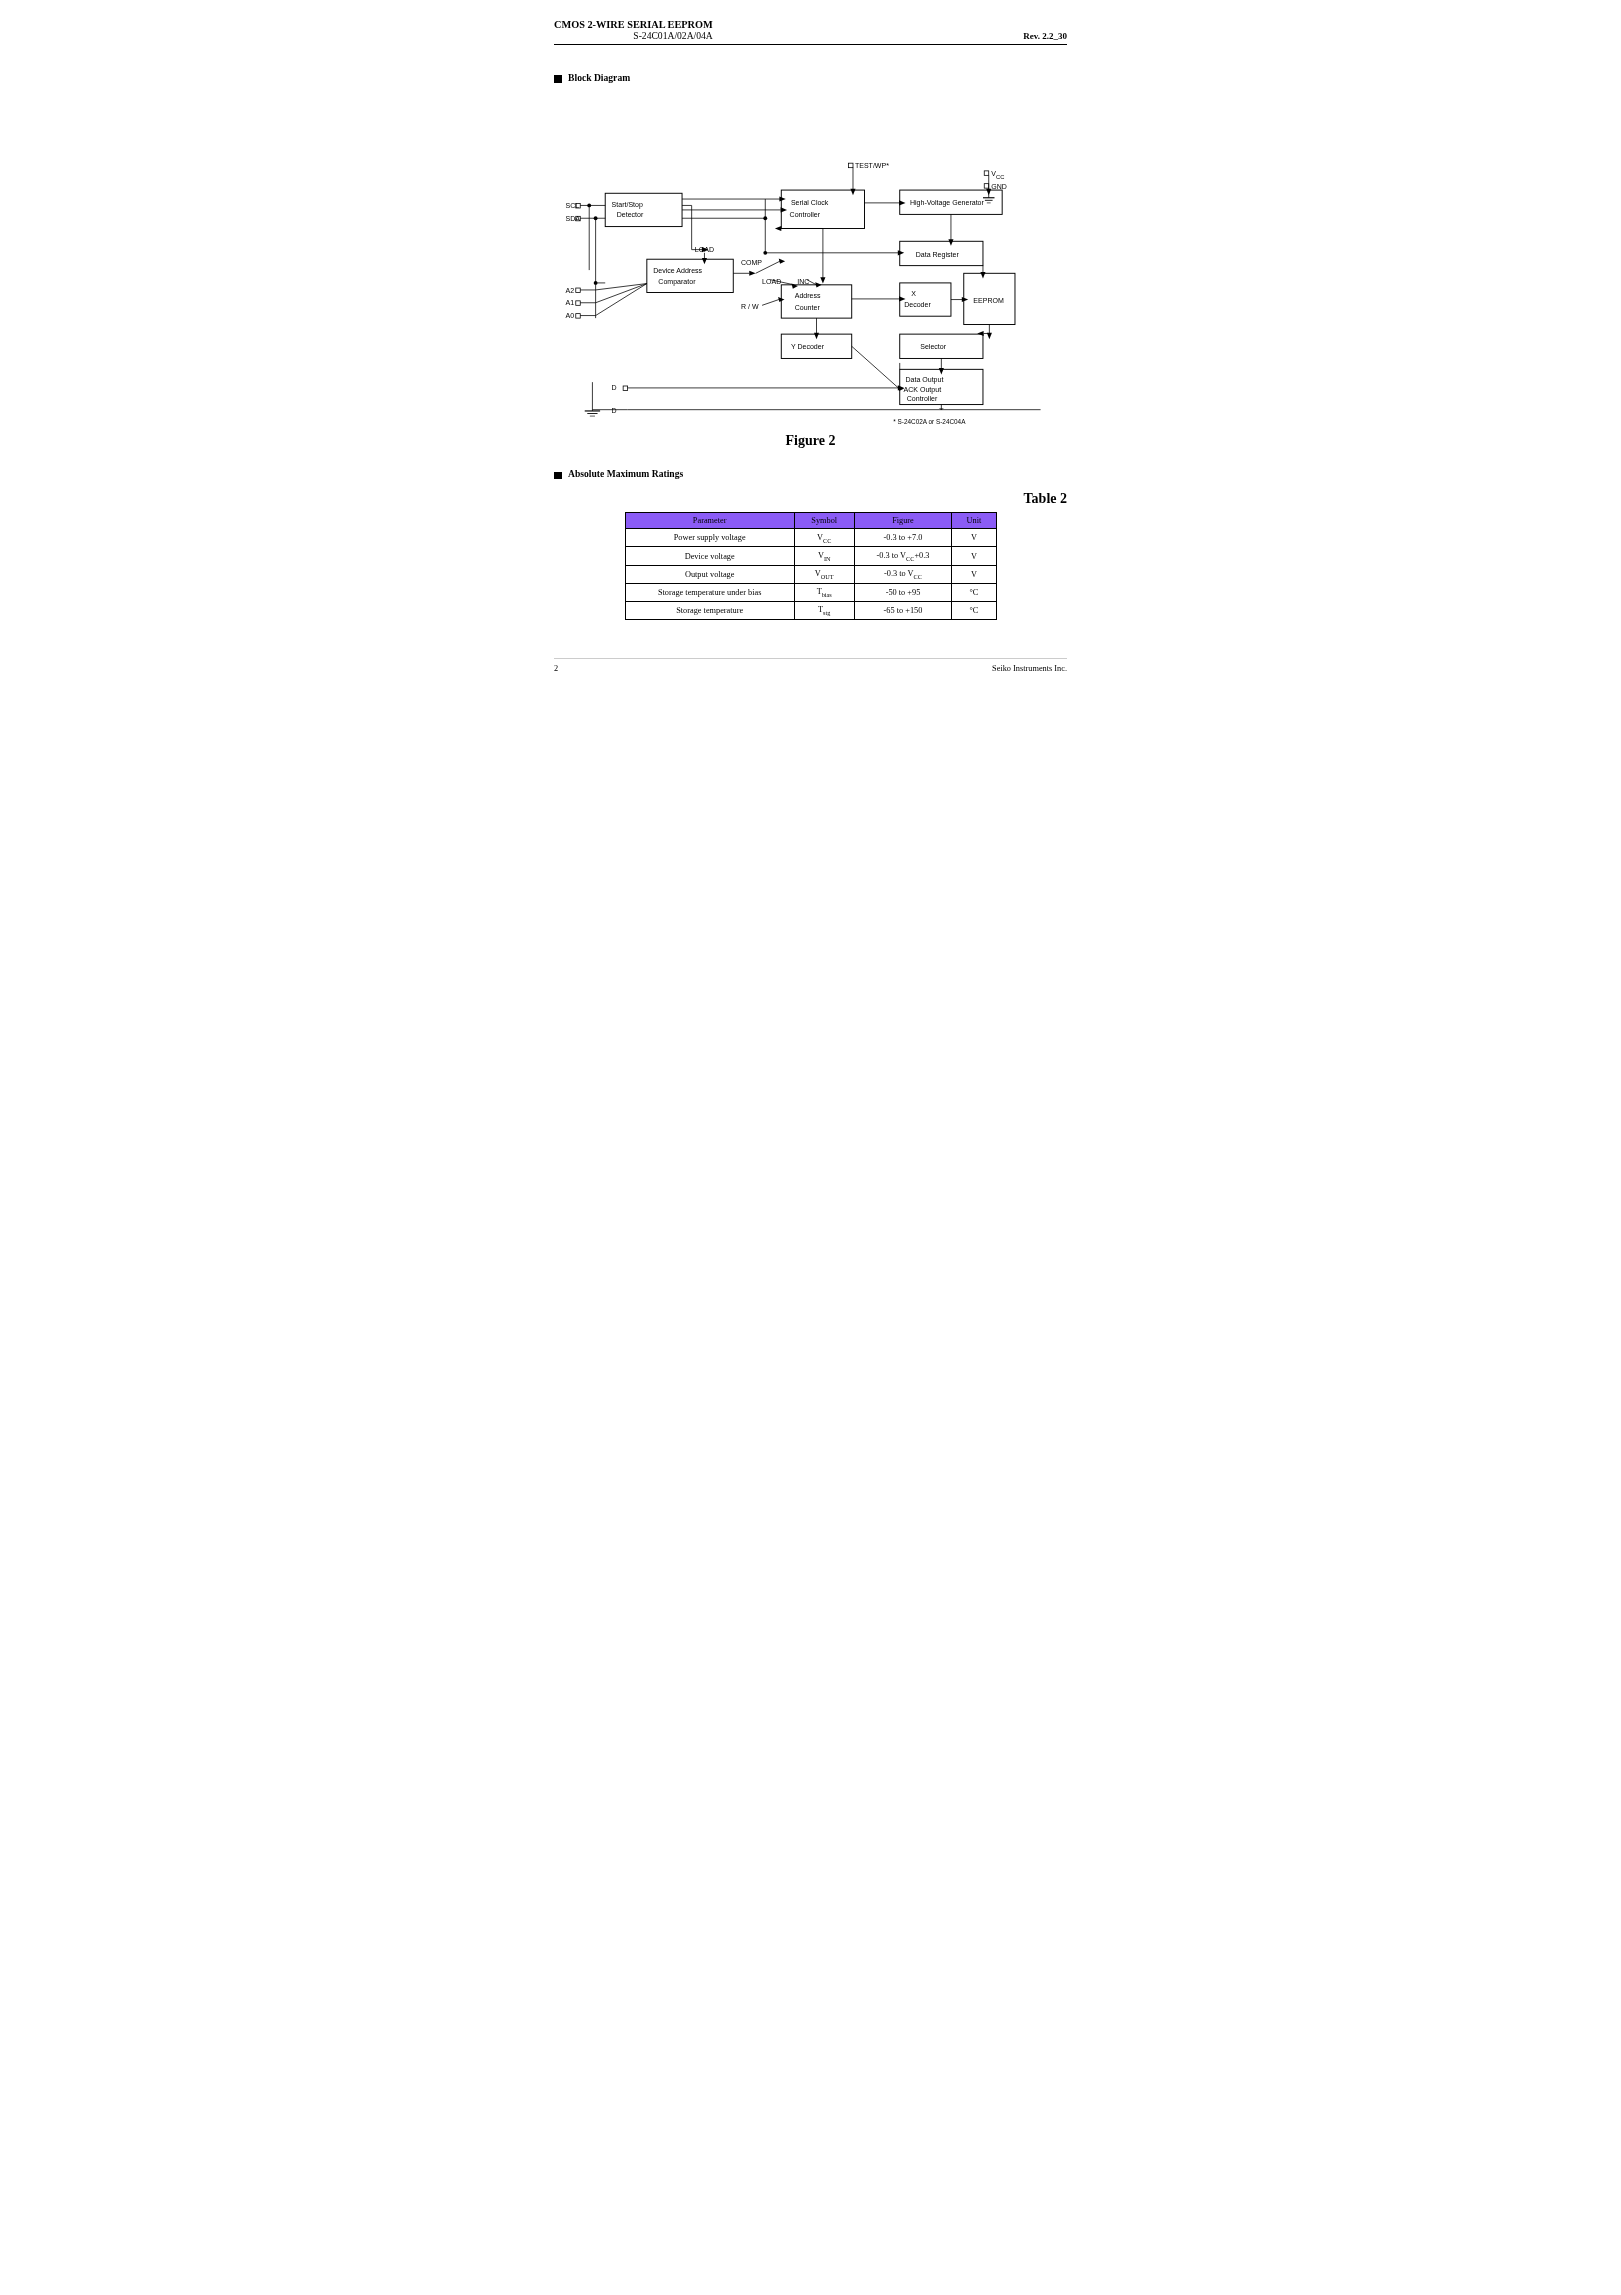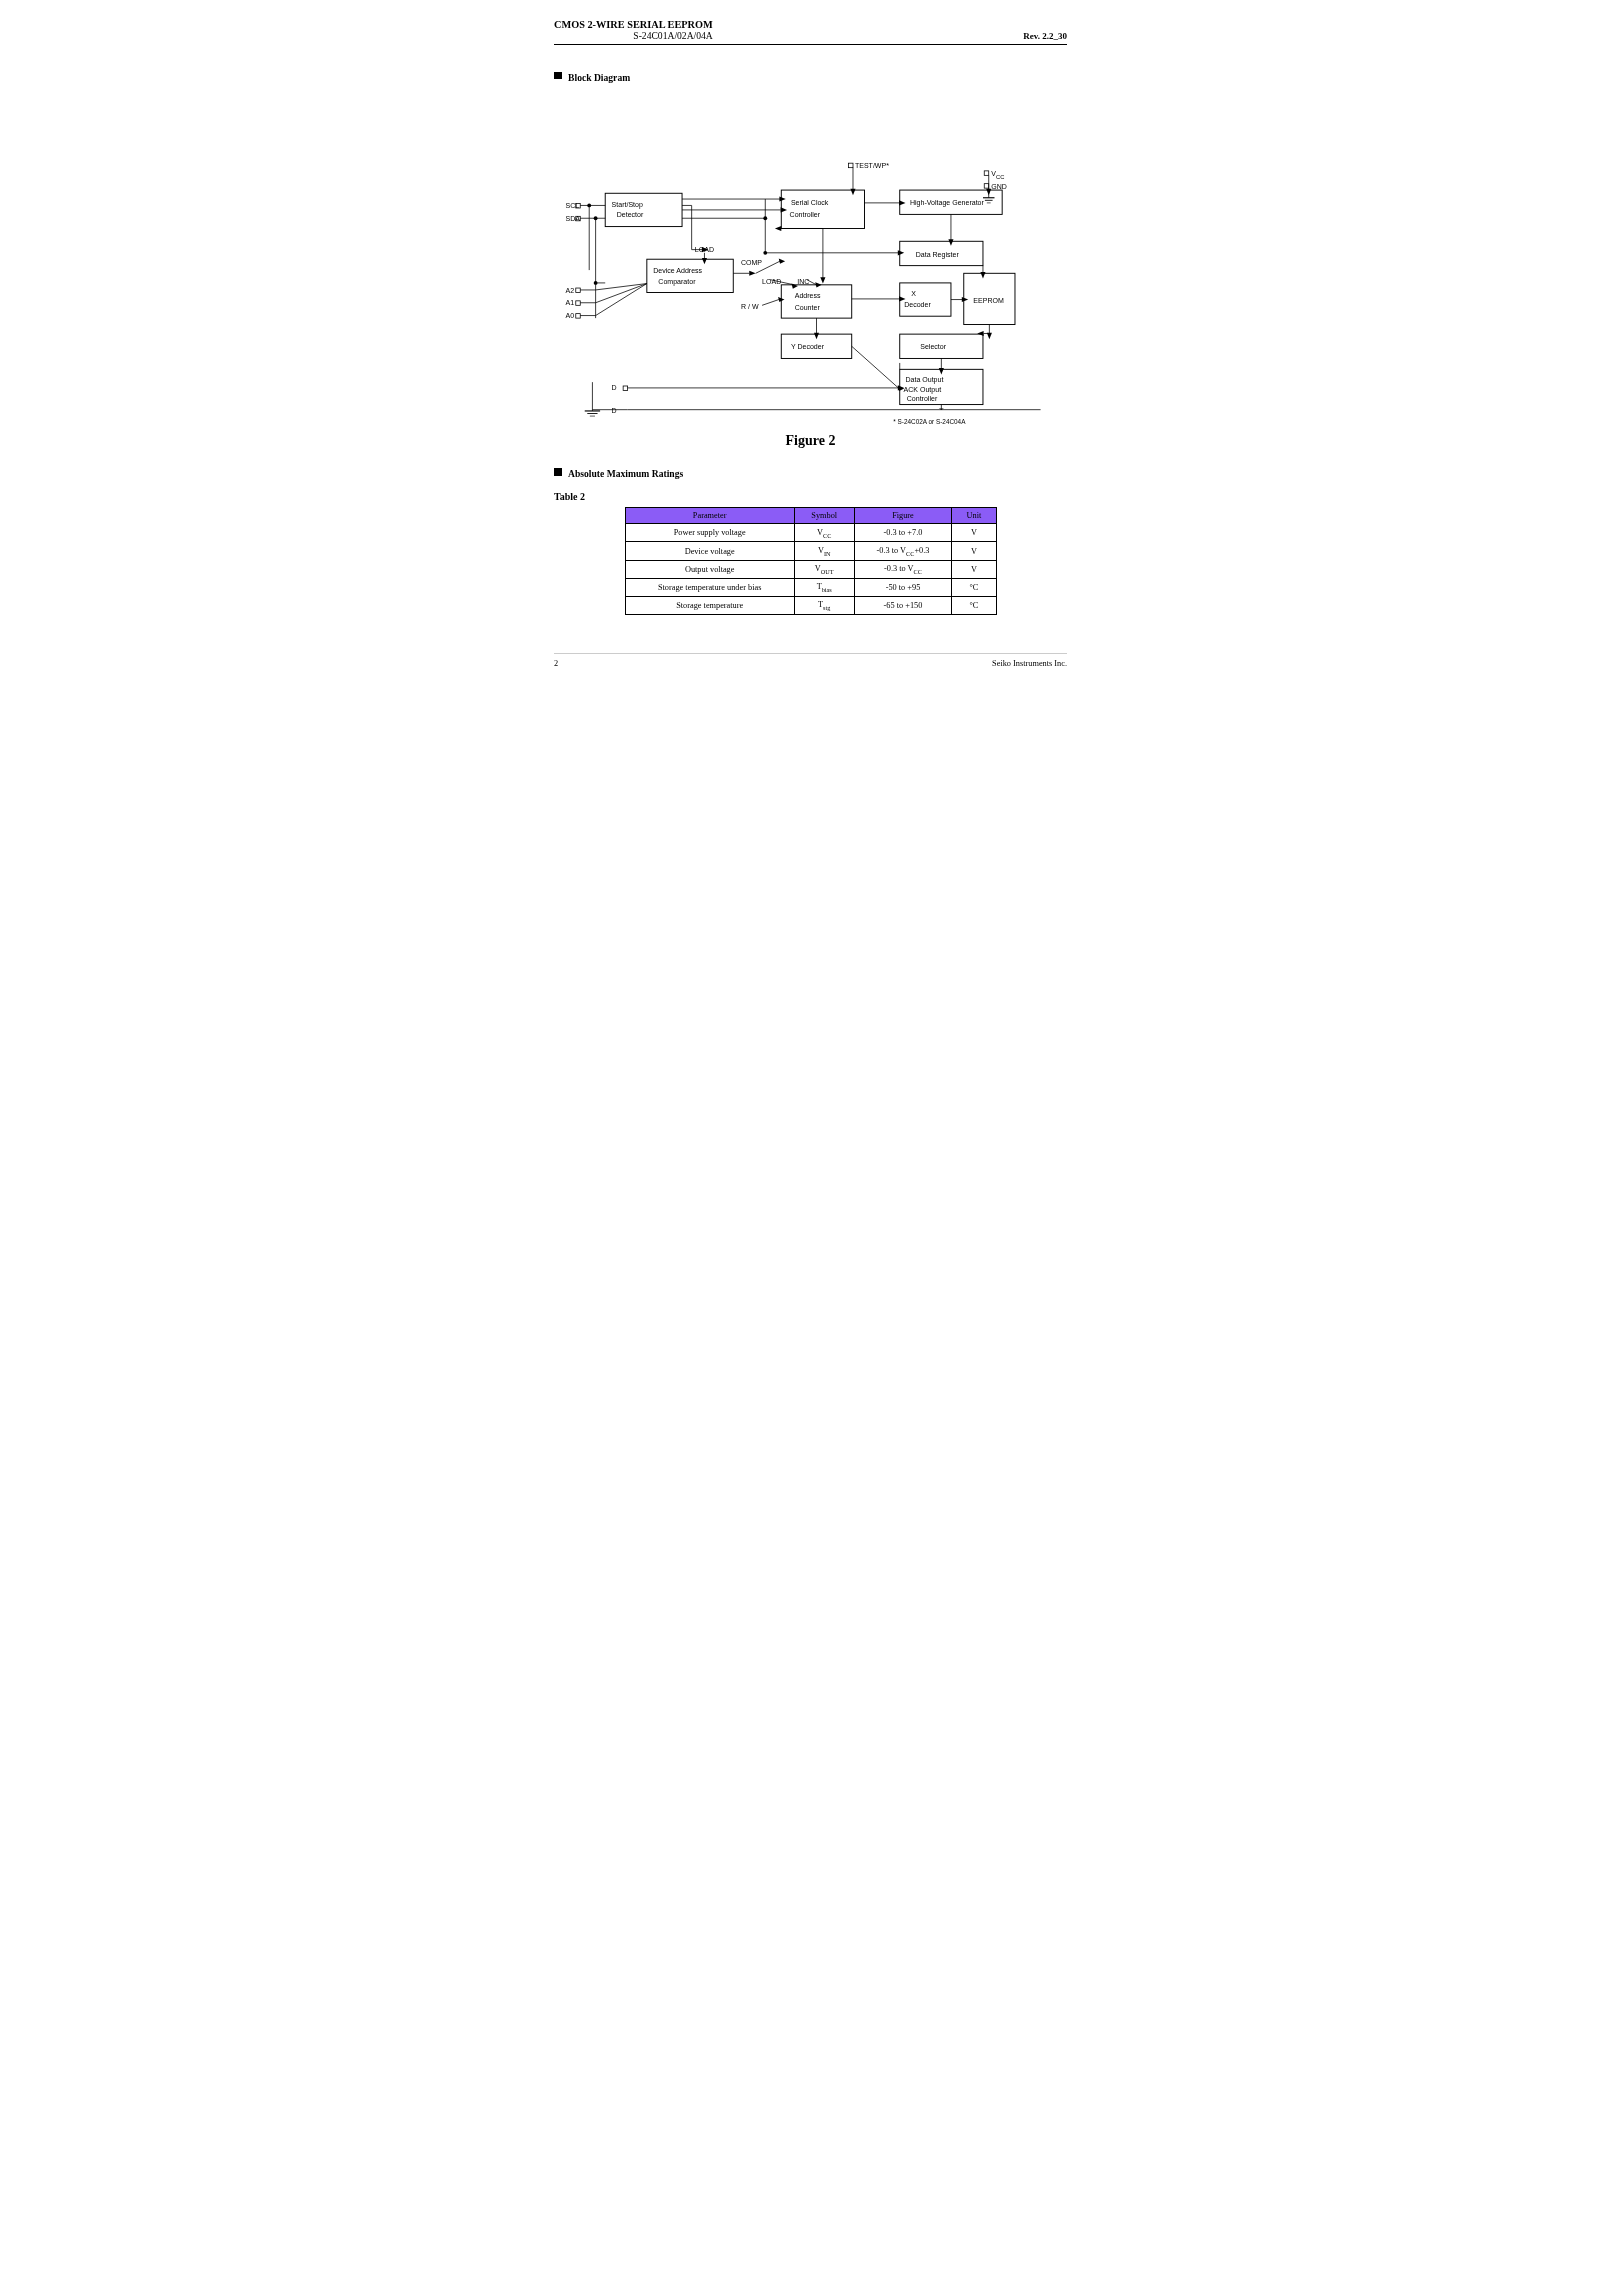--- a/index.html
+++ b/index.html
@@ -26,21 +26,21 @@
       font-size: 9.6px;
       text-align: right;
     }
     .header-row {
       display: flex;
       justify-content: space-between;
       align-items: flex-end;
     }
     .section-title {
       display: flex;
-      align-items: flex-start;
+      align-items: flex-end;
       font-weight: bold;
       font-size: 9.6px;
       margin-bottom: 11.5px;
     }
     .section-title .bullet {
       display: inline-block;
       width: 7.7px;
       height: 7.7px;
       background: #000;
       margin-right: 6.4px;
@@ -55,23 +55,23 @@
 
     .figure-label {
       text-align: center;
       font-weight: bold;
       font-size: 14px;
       margin: 6.4px 0 19px 0;
     }
 
     
     .table-label {
-      text-align: left;
+      text-align: right;
       font-weight: bold;
-      font-size: 10px;
+      font-size: 14px;
       margin-bottom: 5.1px;
     }
     .ratings-table {
       margin: 0 auto;
       border-collapse: collapse;
       width: 372px;
       font-size: 8.3px;
     }
     .ratings-table th, .ratings-table td {
       border: 0.6px solid #000;

